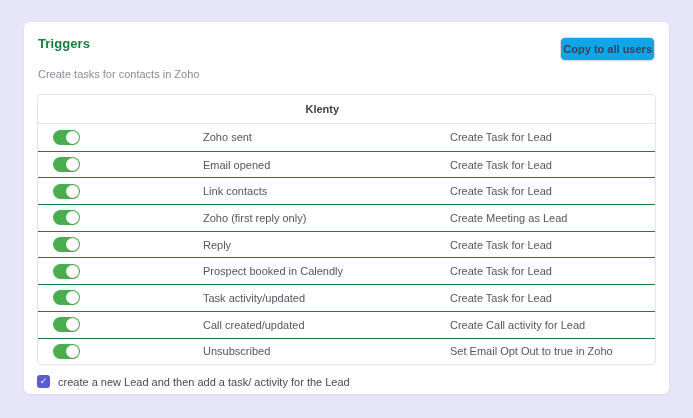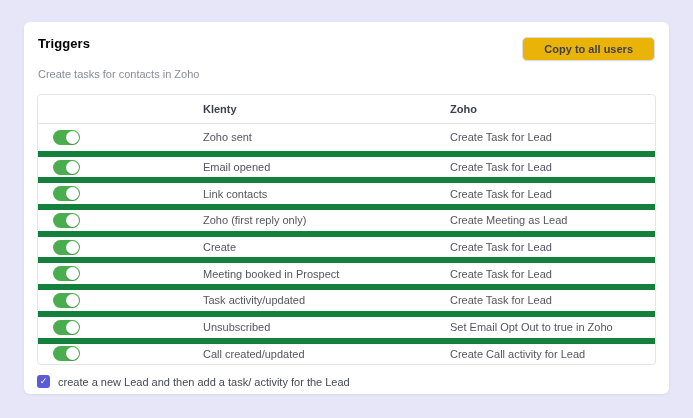--- a/index.html
+++ b/index.html
@@ -20,53 +20,53 @@
   }
   .card-header {
     display: flex;
     justify-content: space-between;
     align-items: flex-start;
     padding: 14px 14px 0 14px;
   }
   .title {
     font-size: 13px;
     font-weight: 700;
-    color: #000000;
+    color: #15803d;
     letter-spacing: .1px;
   }
   .subtitle {
     margin-top: 17px;
     font-size: 11px;
     color: #8b8b9c;
   }
   .copy-btn {
     margin-top: 1px;
-    background: #eab308;
+    background: #0ea5e9;
     border: 1px solid #dcdce4;
     border-radius: 5px;
-    padding: 5px 21px;
+    padding: 5px 2px;
     font-family: inherit;
     font-size: 11px;
     font-weight: 700;
     color: #3e3e55;
     cursor: pointer;
     box-shadow: 0 1px 1px rgba(40,40,90,0.04);
   }
   .table {
     margin: 14px 13px 0 13px;
     width: 619px;
     border: 1px solid #e4e4ea;
     border-radius: 4px;
     background: #fff;
     overflow: hidden;
   }
   .thead, .trow { display: flex; align-items: center; justify-content: center; }
   .thead { height: 29px; border-bottom: 1px solid #e2e2e9; }
   .trow { height: 26.7px; }
-  .trow + .trow { border-top: 6px solid #15803d; }
+  .trow + .trow { border-top: 1px solid #15803d; }
   .cell-toggle { width: 165px; padding-left: 15px; display: flex; align-items: center; }
   .cell-klenty { width: 247px; }
   .cell-zoho { flex: 1; }
   .th {
     font-size: 11px;
     font-weight: 700;
     color: #40404f;
   }
   .tcell {
     font-size: 11px;
@@ -128,21 +128,20 @@
       <div class="title">Triggers</div>
       <div class="subtitle">Create tasks for contacts in Zoho</div>
     </div>
     <button class="copy-btn">Copy to all users</button>
   </div>
 
   <div class="table">
     <div class="thead">
       <div class="cell-toggle"></div>
       <div class="cell-klenty th">Klenty</div>
-      <div class="cell-zoho th">Zoho</div>
     </div>
     <div id="rows">
   <div class="trow">
     <div class="cell-toggle">
       <span class="toggle">
         <span class="knob"></span>
       </span>
     </div>
     <div class="cell-klenty tcell klenty-text">Zoho sent</div>
     <div class="cell-zoho tcell zoho-text">Create Task for Lead</div>
@@ -177,62 +176,62 @@
     <div class="cell-klenty tcell klenty-text">Zoho (first reply only)</div>
     <div class="cell-zoho tcell zoho-text">Create Meeting as Lead</div>
   </div>
 
   <div class="trow">
     <div class="cell-toggle">
       <span class="toggle">
         <span class="knob"></span>
       </span>
     </div>
-    <div class="cell-klenty tcell klenty-text">Create</div>
-    <div class="cell-zoho tcell zoho-text">Create Task for Lead</div>
-  </div>
-
-  <div class="trow">
-    <div class="cell-toggle">
-      <span class="toggle">
-        <span class="knob"></span>
-      </span>
-    </div>
-    <div class="cell-klenty tcell klenty-text">Meeting booked in Prospect</div>
+    <div class="cell-klenty tcell klenty-text">Reply</div>
+    <div class="cell-zoho tcell zoho-text">Create Task for Lead</div>
+  </div>
+
+  <div class="trow">
+    <div class="cell-toggle">
+      <span class="toggle">
+        <span class="knob"></span>
+      </span>
+    </div>
+    <div class="cell-klenty tcell klenty-text">Prospect booked in Calendly</div>
     <div class="cell-zoho tcell zoho-text">Create Task for Lead</div>
   </div>
 
   <div class="trow">
     <div class="cell-toggle">
       <span class="toggle">
         <span class="knob"></span>
       </span>
     </div>
     <div class="cell-klenty tcell klenty-text">Task activity/updated</div>
     <div class="cell-zoho tcell zoho-text">Create Task for Lead</div>
+  </div>
+
+  <div class="trow">
+    <div class="cell-toggle">
+      <span class="toggle">
+        <span class="knob"></span>
+      </span>
+    </div>
+    <div class="cell-klenty tcell klenty-text">Call created/updated</div>
+    <div class="cell-zoho tcell zoho-text">Create Call activity for Lead</div>
   </div>
 
   <div class="trow">
     <div class="cell-toggle">
       <span class="toggle">
         <span class="knob"></span>
       </span>
     </div>
     <div class="cell-klenty tcell klenty-text">Unsubscribed</div>
     <div class="cell-zoho tcell zoho-text">Set Email Opt Out to true in Zoho</div>
-  </div>
-
-  <div class="trow">
-    <div class="cell-toggle">
-      <span class="toggle">
-        <span class="knob"></span>
-      </span>
-    </div>
-    <div class="cell-klenty tcell klenty-text">Call created/updated</div>
-    <div class="cell-zoho tcell zoho-text">Create Call activity for Lead</div>
   </div>
 </div>
   </div>
 
   <div class="footer-row">
     <div class="checkbox">
       <span class="check">✓</span>
     </div>
     <div class="checkbox-label">create a new Lead and then add a task/ activity for the Lead</div>
   </div>

